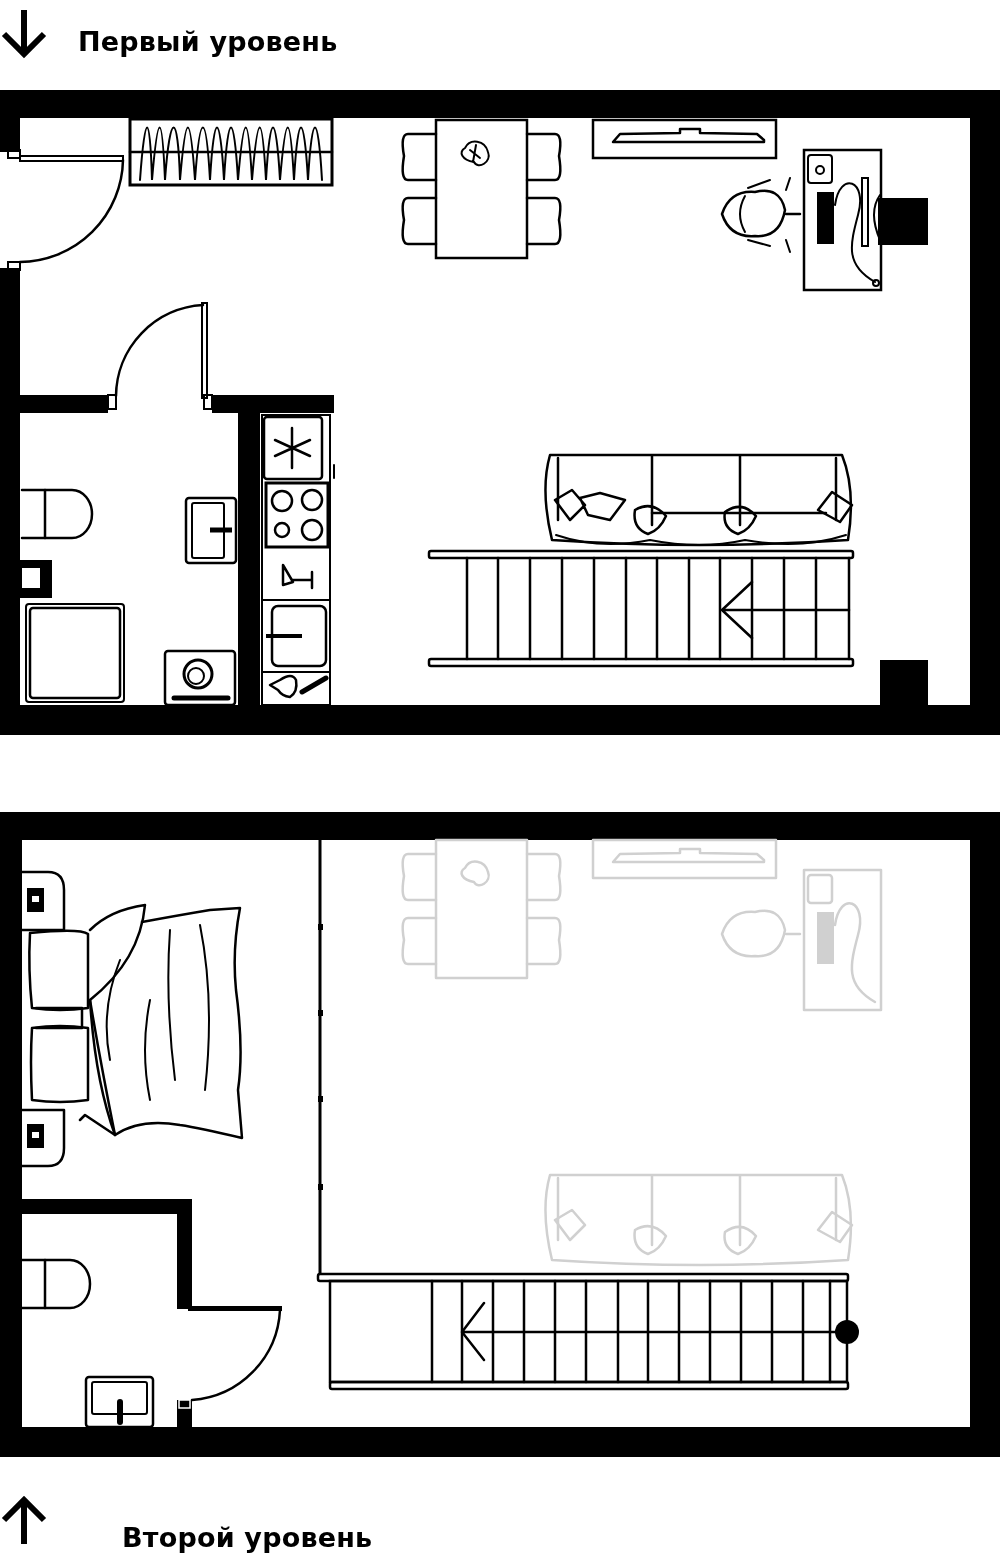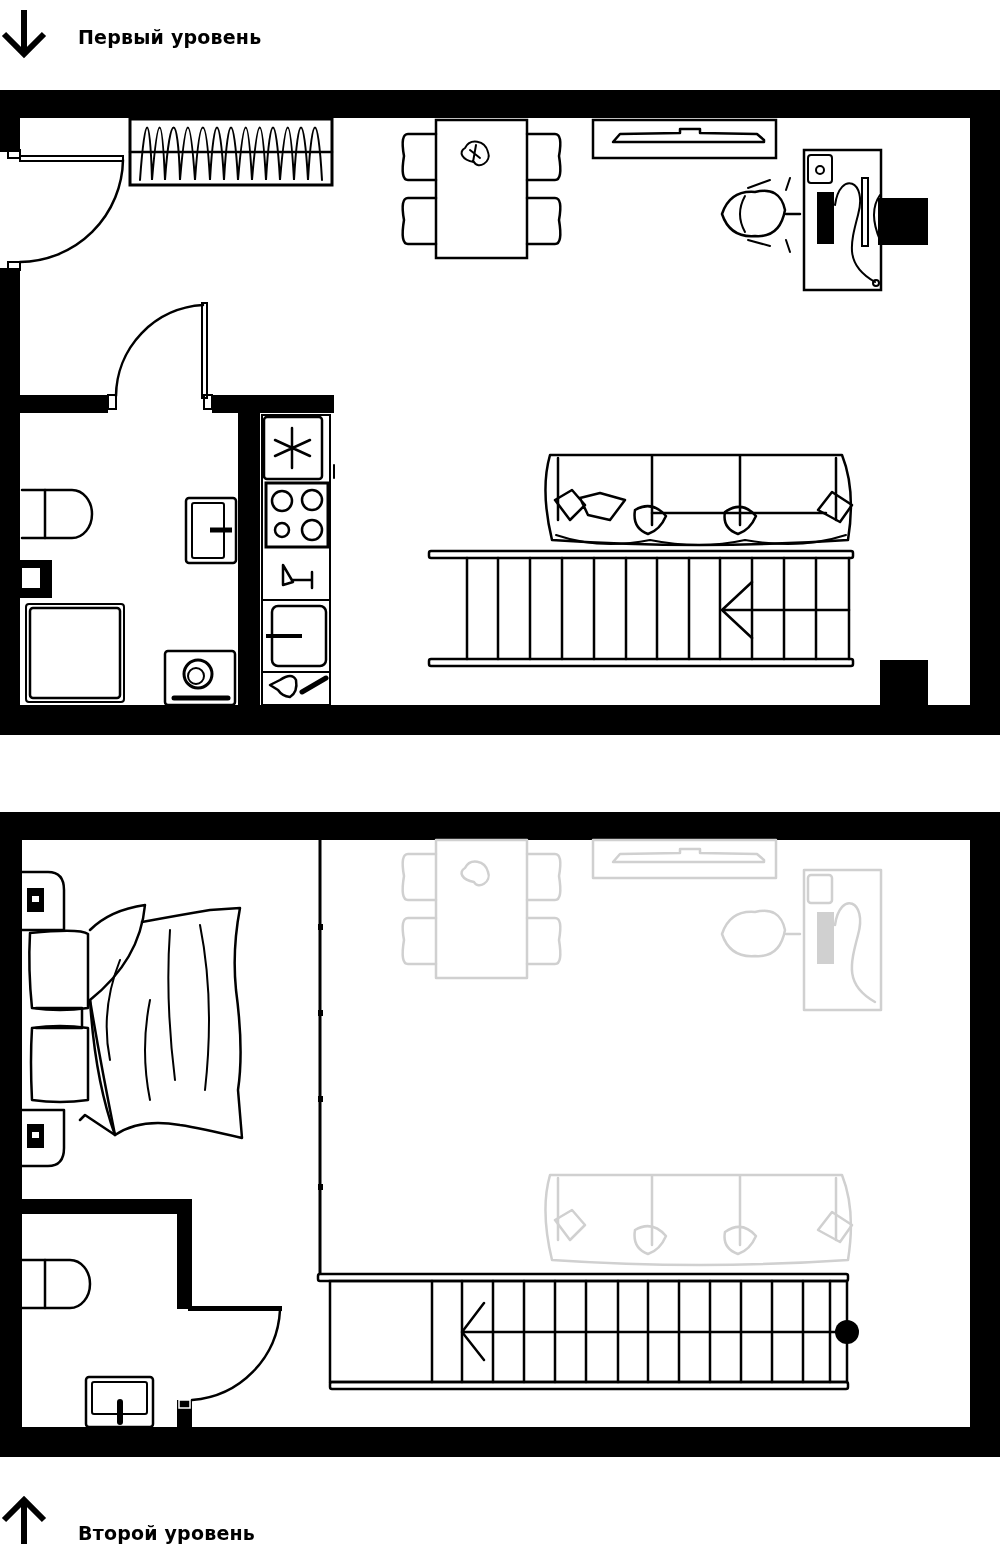--- a/index.html
+++ b/index.html
@@ -1,23 +1,23 @@
 <!DOCTYPE html>
 <html><head>
 <meta charset="utf-8">
 <style>
   html, body { margin: 0; padding: 0; background: #ffffff; }
   body { width: 1000px; height: 1556px; position: relative; overflow: hidden; font-family: "DejaVu Sans", sans-serif; }
   .level-label { position: absolute; left: 0; height: 50px; display: flex; align-items: center; }
   .level-label .arrow { width: 50px; height: 50px; display: block; }
-  .level-label .text { position: absolute; left: 78px; font-size: 19px; font-weight: bold; color: #000; letter-spacing: 0.2px; white-space: nowrap; }
+  .level-label .text { position: absolute; left: 78px; font-size: 27px; font-weight: bold; color: #000; letter-spacing: 0.2px; white-space: nowrap; }
   #label-first { top: 10px; }
   #label-first .text { top: 16px; }
   #label-second { top: 1494px; }
-  #label-second .text { top: 28px; }
+  #label-second .text { top: 28px; margin-left: 44px; }
   svg.plan { position: absolute; left: 0; }
   #plan-first { top: 90px; }
   #plan-second { top: 812px; }
   .ln { fill: none; stroke: #000; stroke-width: 2.5; stroke-linecap: round; stroke-linejoin: round; }
   .lt { fill: none; stroke: #000; stroke-width: 2; stroke-linecap: round; }
   .gh { fill: none; stroke: #d0d0d0; stroke-width: 2.5; stroke-linecap: round; stroke-linejoin: round; }
   .wall { fill: #000; }
 </style>
 </head>
 <body>

